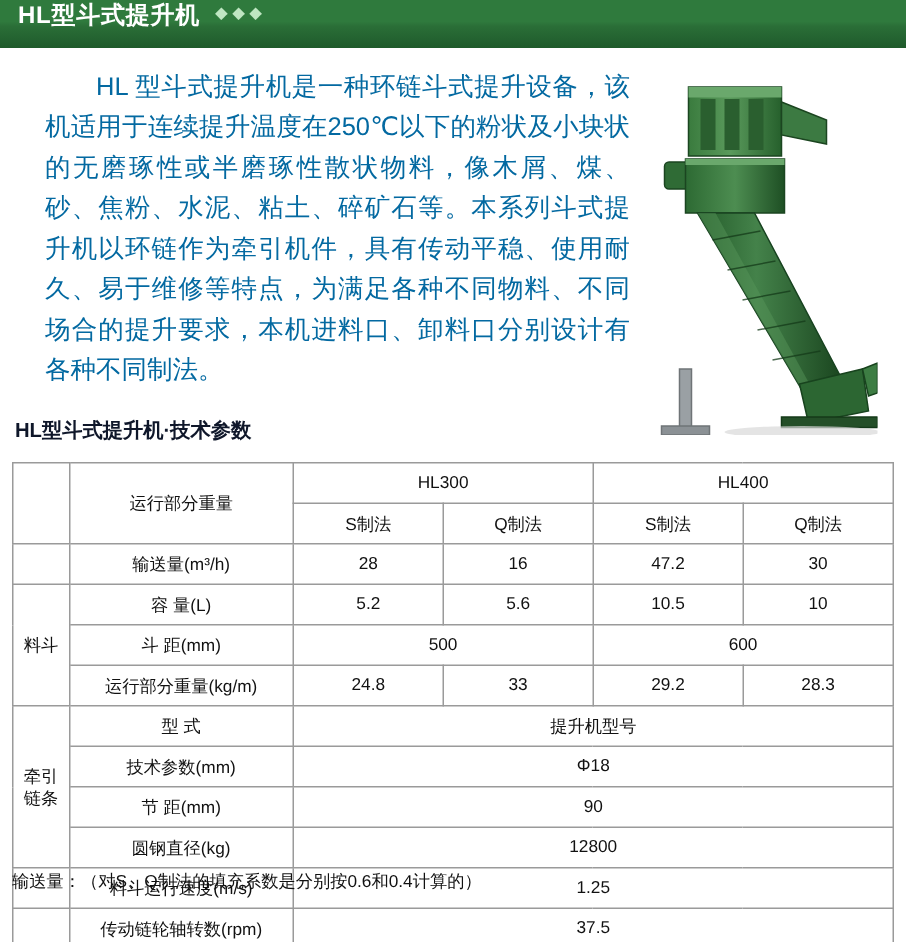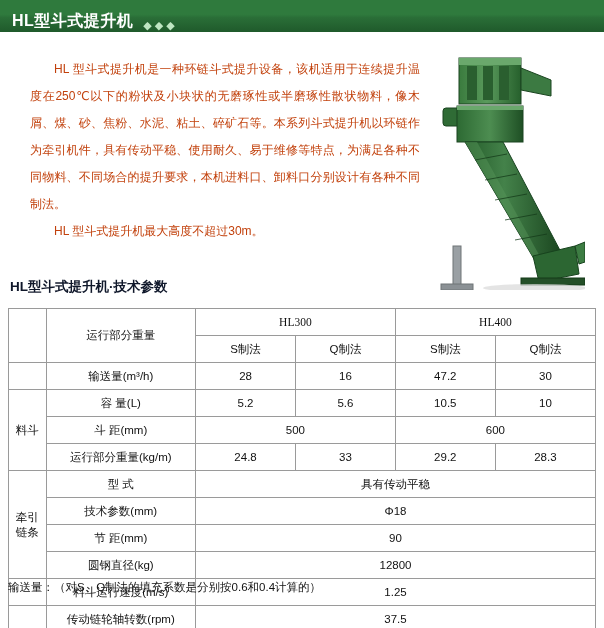--- a/index.html
+++ b/index.html
@@ -17,45 +17,45 @@
   }
   
   .title-bar {
     position: absolute;
     left: 0;
     top: 0;
     width: 604px;
     height: 32px;
     background: linear-gradient(to bottom, #2f7a3d 0%, #2f7a3d 45%, #2a6e37 55%, #1f5a2b 100%);
     display: flex;
-    align-items: flex-end;
+    align-items: flex-start;
   }
   .title-bar .title-text {
     color: #ffffff;
     font-size: 16px;
     font-weight: bold;
     margin-left: 12px;
     letter-spacing: 0.5px;
   }
   .title-bar .diamonds {
     margin-left: 10px;
     color: #bfe6c2;
     font-size: 11px;
     letter-spacing: 3px;
     margin-top: 2px;
   }
   
   .intro {
     position: absolute;
     left: 30px;
-    top: 56px;
+    top: 44px;
     width: 390px;
-    font-size: 12px;
+    font-size: 17px;
     line-height: 27px;
-    color: #c2410c;
+    color: #0369a1;
     text-align: justify;
   }
   .intro p {
     margin: 0;
     text-indent: 2em;
   }
   
   .photo {
     position: absolute;
     left: 425px;
@@ -94,42 +94,40 @@
   }
   td.rowlabel {
     text-align: center;
   }
   td.side {
     width: 34px;
     font-weight: normal;
   }
   .hdr {
     font-weight: normal;
-    font-family: Liberation Serif, serif;
   }
   
   .footnote {
     position: absolute;
     left: 8px;
     top: 580px;
     font-size: 11.5px;
     color: #111;
   }
 </style>
 </head>
 <body>
 
 <div class="title-bar">
   <span class="title-text">HL型斗式提升机</span>
   <span class="diamonds">◆◆◆</span>
 </div>
 
 <div class="intro">
   <p>HL 型斗式提升机是一种环链斗式提升设备，该机适用于连续提升温度在250℃以下的粉状及小块状的无磨琢性或半磨琢性散状物料，像木屑、煤、砂、焦粉、水泥、粘土、碎矿石等。本系列斗式提升机以环链作为牵引机件，具有传动平稳、使用耐久、易于维修等特点，为满足各种不同物料、不同场合的提升要求，本机进料口、卸料口分别设计有各种不同制法。</p>
-  <p>HL 型斗式提升机最大高度不超过30m。</p>
 </div>
 
 <div class="photo">
   <svg width="160" height="240" viewBox="0 0 160 240" xmlns="http://www.w3.org/2000/svg">
     <defs>
       <linearGradient id="gTop" x1="0" y1="0" x2="1" y2="0">
         <stop offset="0%" stop-color="#3a7b3e"></stop>
         <stop offset="45%" stop-color="#5a9a5c"></stop>
         <stop offset="100%" stop-color="#26602c"></stop>
       </linearGradient>
@@ -234,21 +232,21 @@
         <td class="rowlabel">运行部分重量(kg/m)</td>
         <td>24.8</td>
         <td>33</td>
         <td>29.2</td>
         <td>28.3</td>
       </tr>
 
       <tr>
         <td class="side" rowspan="4">牵引链条</td>
         <td class="rowlabel">型 式</td>
-        <td colspan="4">具有传动平稳</td>
+        <td colspan="4">提升机型号</td>
       </tr>
 
       <tr>
         <td class="rowlabel">技术参数(mm)</td>
         <td colspan="4">Φ18</td>
       </tr>
 
       <tr>
         <td class="rowlabel">节 距(mm)</td>
         <td colspan="4">90</td>

